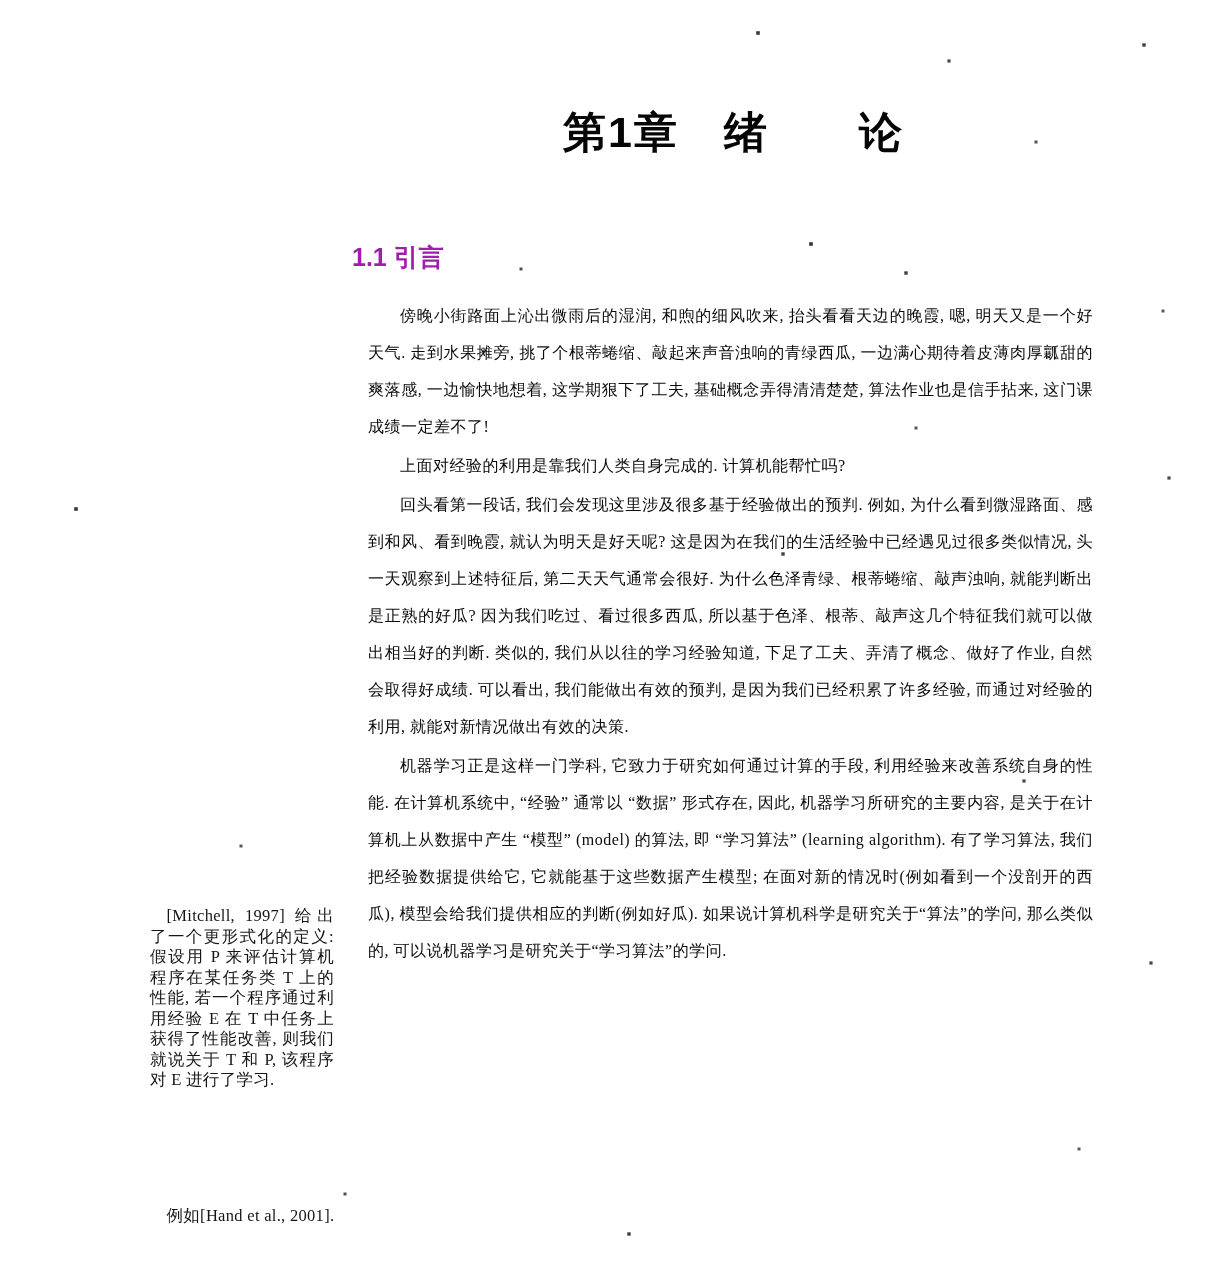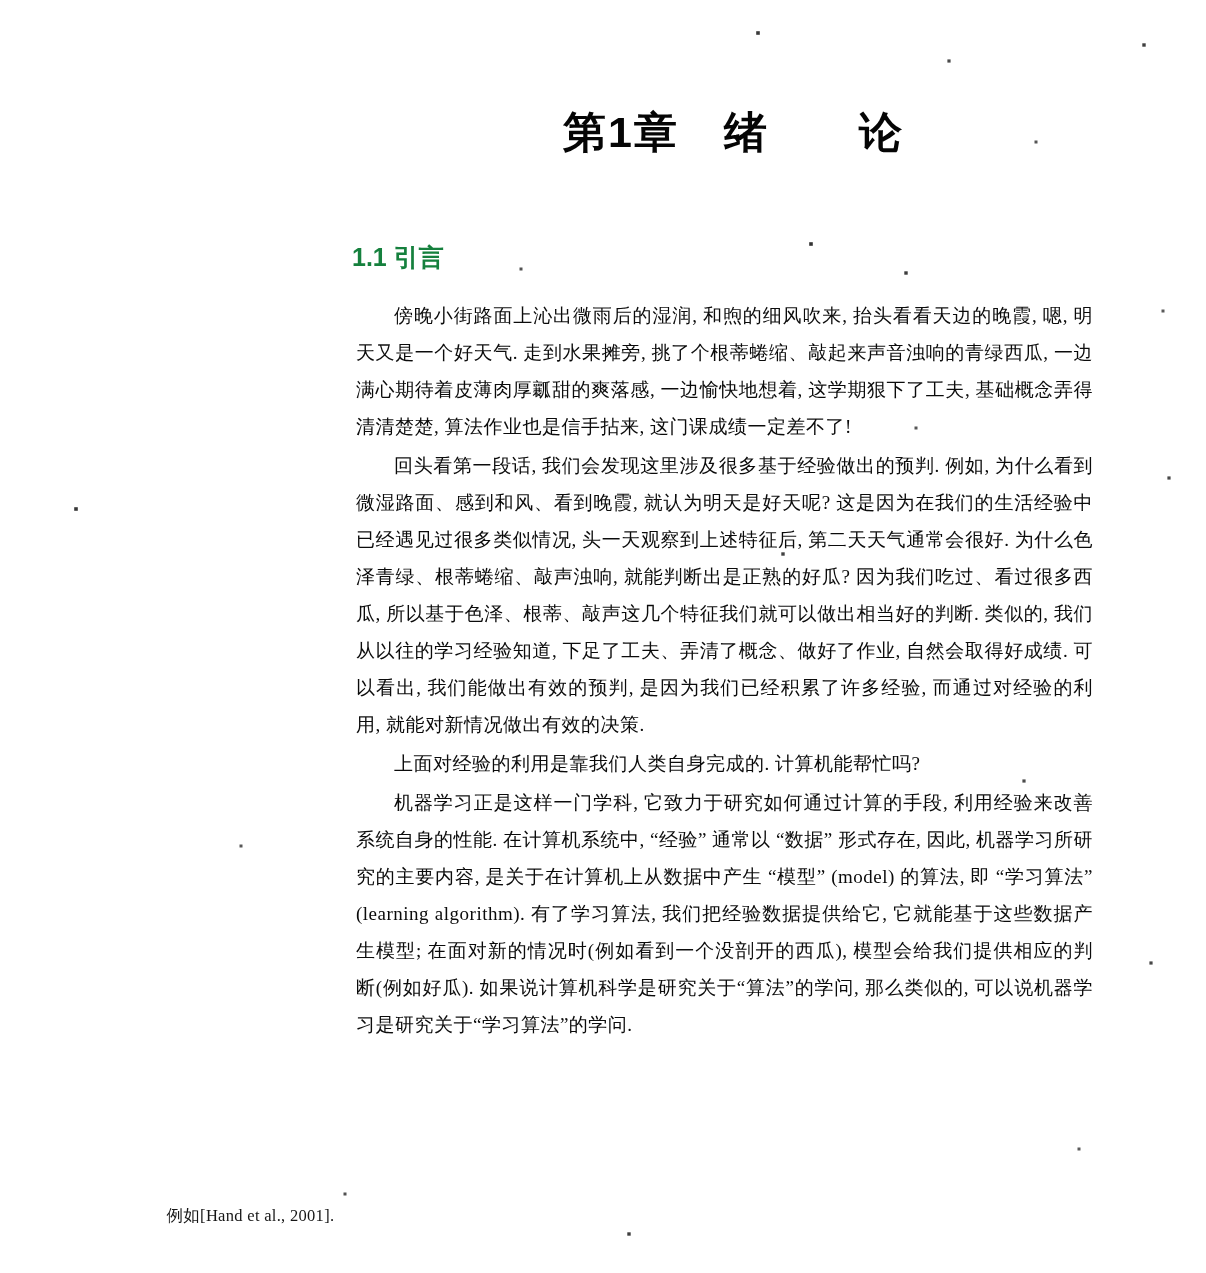--- a/index.html
+++ b/index.html
@@ -36,25 +36,25 @@
     left: 352px;
     top: 243px;
     width: 741px;
   }
   .section-heading {
     margin: 0 0 26px 0;
     font-size: 25px;
     line-height: 28px;
     font-weight: 700;
     font-family: "Liberation Sans", "DejaVu Sans", sans-serif;
-    color: #15803d;
+    color: #a21caf;
   }
   .body-column p {
-    margin: 0 0 2px 4px;
-    font-size: 19px;
+    margin: 0 0 2px 16px;
+    font-size: 16px;
     line-height: 37px;
     text-align: justify;
     text-indent: 2em;
     letter-spacing: 0.5px;
   }
   
   .margin-note {
     position: absolute;
     left: 150px;
     width: 184px;
@@ -99,31 +99,32 @@
 </style>
 </head>
 <body>
 
 <div class="page">
 
   <div class="noise"></div>
 
   <h1 class="chapter-title">第1章　绪　　论</h1>
 
+  <aside class="margin-note note-mitchell">[Mitchell, 1997] 给出了一个更形式化的定义: 假设用 P 来评估计算机程序在某任务类 T 上的性能, 若一个程序通过利用经验 E 在 T 中任务上获得了性能改善, 则我们就说关于 T 和 P, 该程序对 E 进行了学习.</aside>
 
   <aside class="margin-note note-hand">例如[Hand et al., 2001].</aside>
 
   <main class="body-column">
 
     <h2 class="section-heading">1.1 引言</h2>
 
     <p>傍晚小街路面上沁出微雨后的湿润, 和煦的细风吹来, 抬头看看天边的晚霞, 嗯, 明天又是一个好天气. 走到水果摊旁, 挑了个根蒂蜷缩、敲起来声音浊响的青绿西瓜, 一边满心期待着皮薄肉厚瓤甜的爽落感, 一边愉快地想着, 这学期狠下了工夫, 基础概念弄得清清楚楚, 算法作业也是信手拈来, 这门课成绩一定差不了!</p>
 
 
+    <p>上面对经验的利用是靠我们人类自身完成的. 计算机能帮忙吗?</p>
+
     <p>回头看第一段话, 我们会发现这里涉及很多基于经验做出的预判. 例如, 为什么看到微湿路面、感到和风、看到晚霞, 就认为明天是好天呢? 这是因为在我们的生活经验中已经遇见过很多类似情况, 头一天观察到上述特征后, 第二天天气通常会很好. 为什么色泽青绿、根蒂蜷缩、敲声浊响, 就能判断出是正熟的好瓜? 因为我们吃过、看过很多西瓜, 所以基于色泽、根蒂、敲声这几个特征我们就可以做出相当好的判断. 类似的, 我们从以往的学习经验知道, 下足了工夫、弄清了概念、做好了作业, 自然会取得好成绩. 可以看出, 我们能做出有效的预判, 是因为我们已经积累了许多经验, 而通过对经验的利用, 就能对新情况做出有效的决策.</p>
-
-    <p>上面对经验的利用是靠我们人类自身完成的. 计算机能帮忙吗?</p>
 
     <p>机器学习正是这样一门学科, 它致力于研究如何通过计算的手段, 利用经验来改善系统自身的性能. 在计算机系统中, “经验” 通常以 “数据” 形式存在, 因此, 机器学习所研究的主要内容, 是关于在计算机上从数据中产生 “模型” (model) 的算法, 即 “学习算法” (learning algorithm). 有了学习算法, 我们把经验数据提供给它, 它就能基于这些数据产生模型; 在面对新的情况时(例如看到一个没剖开的西瓜), 模型会给我们提供相应的判断(例如好瓜). 如果说计算机科学是研究关于“算法”的学问, 那么类似的, 可以说机器学习是研究关于“学习算法”的学问.</p>
 
   </main>
 
 </div>
 
 </body></html>

